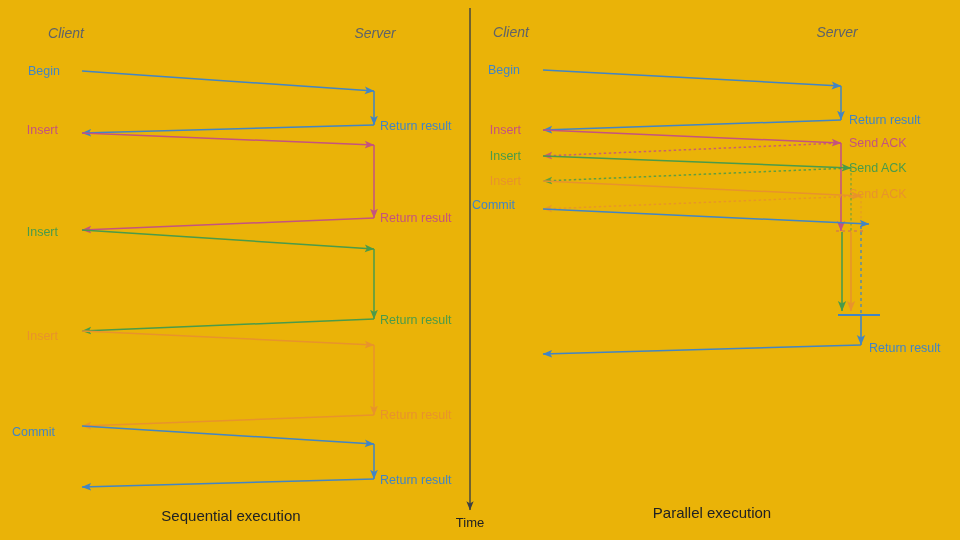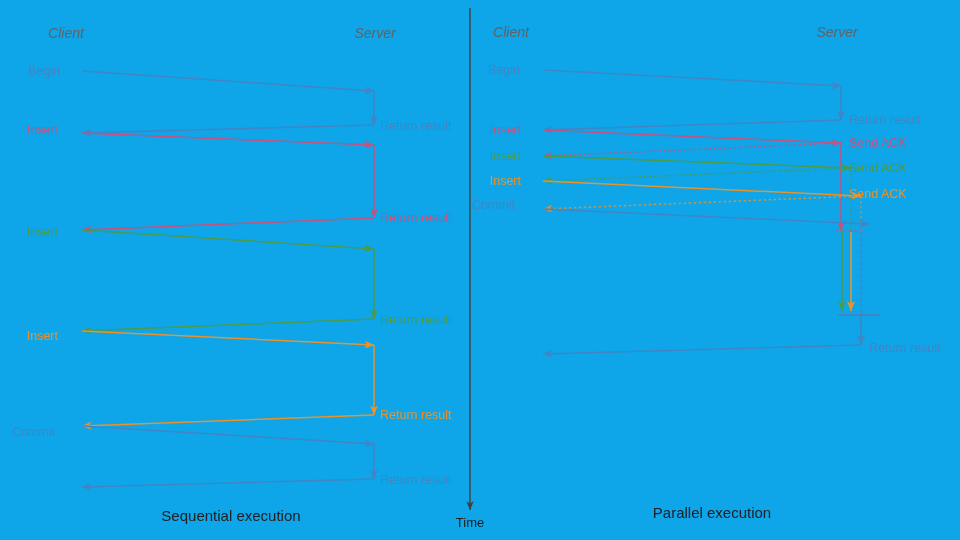--- a/index.html
+++ b/index.html
@@ -4,21 +4,21 @@
 <style>
   html, body {
     margin: 0;
     padding: 0;
     background: #ffffff;
   }
   #root {
     position: relative;
     width: 960px;
     height: 540px;
-    background: #0ea5e9;
+    background: #eab308;
     font-family: "Liberation Sans", sans-serif;
     overflow: hidden;
   }
   svg.diagram {
     position: absolute;
     left: 0;
     top: 0;
     width: 960px;
     height: 540px;
   }

